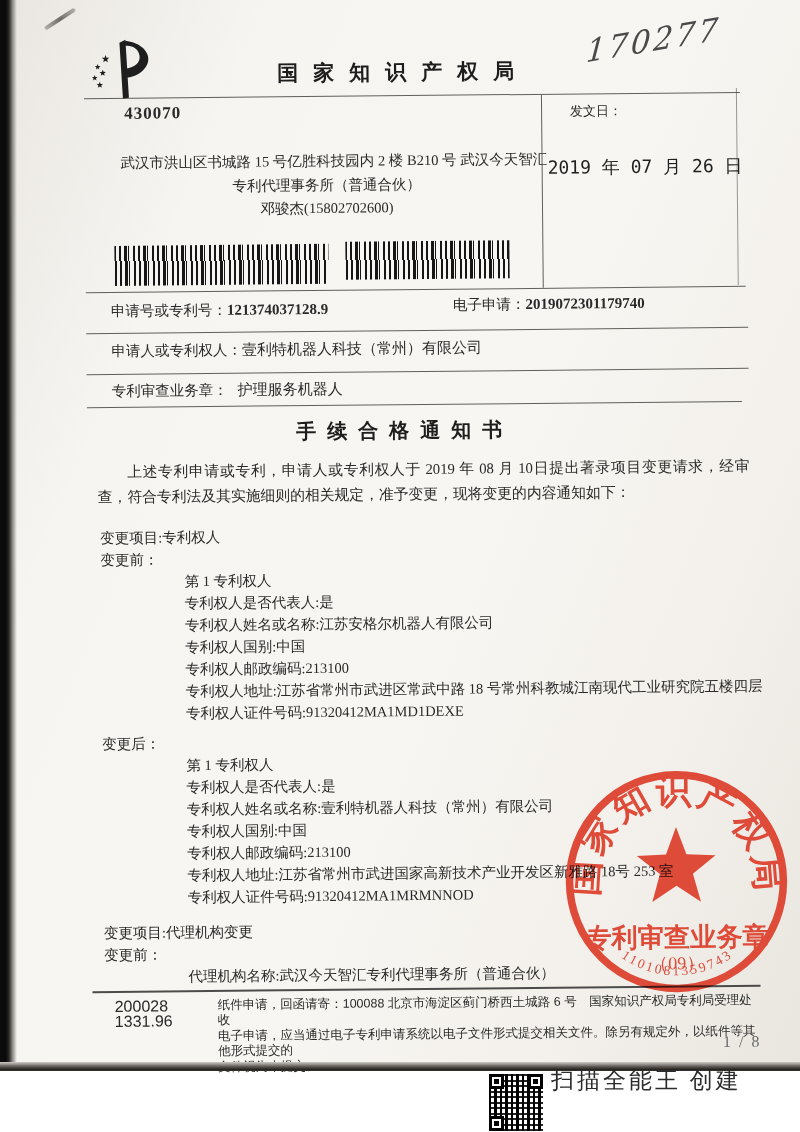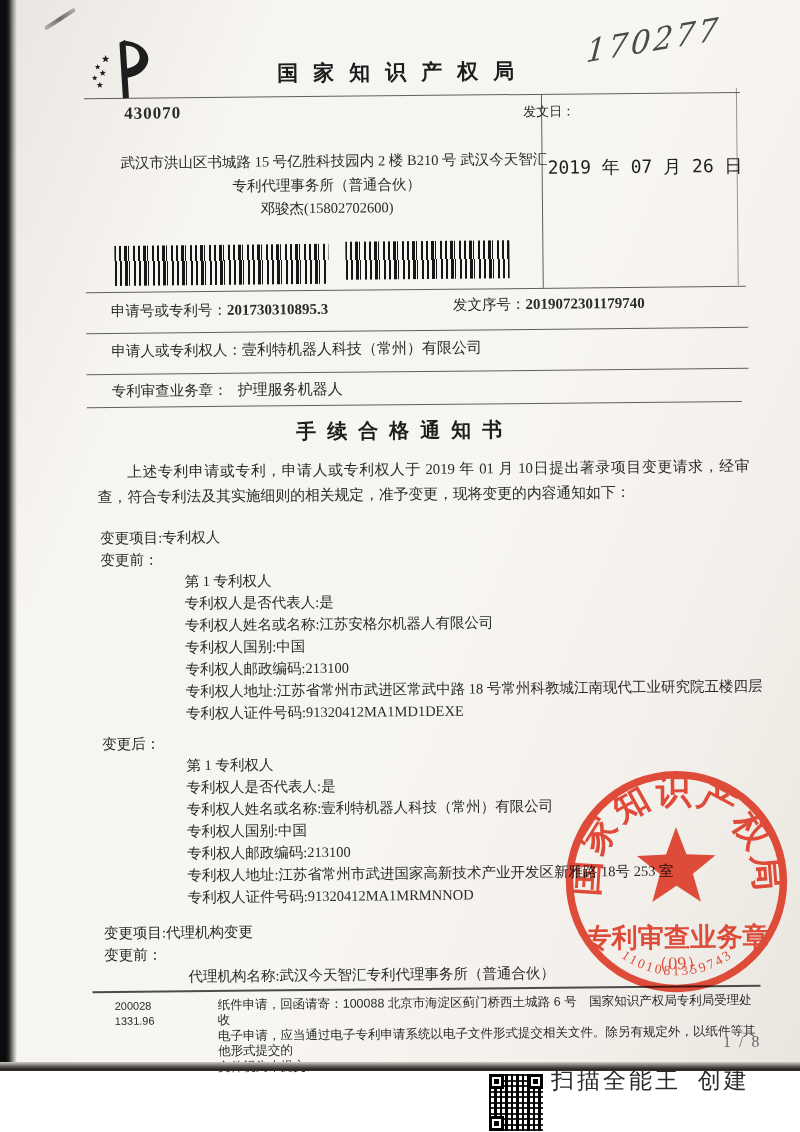--- a/index.html
+++ b/index.html
@@ -18,48 +18,48 @@
   .hline{position:absolute;height:1px;background:#3a3a3a;opacity:.8;}
   .vline{position:absolute;width:1px;background:#3a3a3a;opacity:.8;}
   .office-title{left:100px;right:100px;top:58px;text-align:center;font-size:21px;font-weight:bold;
          letter-spacing:15px;text-indent:15px;color:#1d1d1d;}
   .handwritten{left:590px;top:24px;font-size:31px;color:#4a4a4a;font-style:italic;
          transform:rotate(-9deg) skewX(-14deg);letter-spacing:3px;font-family:"DejaVu Serif",serif;}
   .postcode{left:128px;top:101px;font-size:17px;font-weight:bold;letter-spacing:1px;}
   .addr1{left:124px;top:151px;font-size:14.5px;}
   .addr2{left:124px;top:175px;width:412px;text-align:center;font-size:14.5px;}
   .contact{left:124px;top:198px;width:412px;text-align:center;font-size:14.5px;}
-  .issue-label{left:527px;top:104px;font-size:13px;}
+  .issue-label{left:574px;top:104px;font-size:13px;}
   .issue-date{left:551px;top:157px;font-size:18px;font-family:"DejaVu Sans Mono",monospace;color:#1f1f1f;}
   .barcode{position:absolute;background-color:transparent;
      background-image:repeating-linear-gradient(90deg,#161616 0 2px,transparent 2px 5px,#161616 5px 7px,transparent 7px 10px,#161616 10px 13px,transparent 13px 14px,#161616 14px 15px,transparent 15px 19px);}
   .lbl{font-size:14.5px;}
   .val{font-size:15px;font-weight:bold;font-family:"Liberation Serif",serif;}
   .val2{font-size:15px;}
   .notice-title{left:100px;right:100px;top:417px;text-align:center;font-size:20px;font-weight:bold;
         letter-spacing:11px;text-indent:11px;color:#1d1d1d;}
   .notice-p{left:98px;top:457px;width:652px;font-size:14.8px;line-height:25px;text-align:justify;text-indent:2em;}
   .u{text-underline-offset:3px;}
   .sections{left:100px;top:524px;width:662px;font-size:14.5px;line-height:22px;}
   .sections .ln{white-space:nowrap;}
   .indent{padding-left:84px;}
   .gap-a{margin-top:8px;}
   .gap-b{margin-top:13px;}
   .stamp{left:552px;top:763px;width:242px;height:242px;mix-blend-mode:multiply;opacity:.93;z-index:5;}
   .rule-footer{left:88px;top:988px;width:668px;height:2px;background:#2e2e2e;opacity:.85;}
-  .f-codes{left:110px;top:996px;font-family:"Liberation Sans",sans-serif;font-size:11px;line-height:15px;font-weight:500;}
+  .f-codes{left:110px;top:996px;font-family:"Liberation Sans",sans-serif;font-size:16px;line-height:15px;font-weight:500;}
   .f-text{left:213px;top:996px;width:545px;font-family:"Liberation Sans",sans-serif;font-size:12.5px;line-height:15.4px;font-weight:500;}
   .page-num{left:718px;top:1036px;font-size:16px;color:#6a6a6a;letter-spacing:2px;}
   .qr{position:absolute;left:489px;top:1074px;width:54px;height:57px;background-color:#fff;
       background-image:repeating-linear-gradient(0deg,rgba(0,0,0,.85) 0 2px,transparent 2px 5px,rgba(0,0,0,.85) 5px 7px,transparent 7px 11px),
                        repeating-linear-gradient(90deg,#000 0 2px,#fff 2px 5px,#000 5px 8px,#fff 8px 11px);}
   .qr .f{position:absolute;width:15px;height:15px;border:3px solid #000;background:#fff;box-sizing:border-box;}
   .qr .f::after{content:"";position:absolute;inset:2px;background:#000;}
   .qr .f.tl{left:0;top:0}.qr .f.tr{right:0;top:0}.qr .f.bl{left:0;bottom:0}
-  .scan-credit{left:551px;top:1065px;font-family:Liberation Mono, monospace;font-size:23px;
+  .scan-credit{left:551px;top:1065px;font-family:Liberation Serif, serif;font-size:23px;
       color:#2b2b2b;letter-spacing:3px;}
 </style>
 </head>
 <body>
 
 <div class="shot">
   <div class="paper">
     <div class="pen-mark"></div>
 
     <div class="tilt">
@@ -90,37 +90,37 @@
       <div class="vline" style="left:545px;top:96px;height:193px;"></div>
       <div class="vline" style="left:740px;top:91px;height:197px;opacity:.5;"></div>
       <div class="abs issue-label">发文日：</div>
       <div class="abs issue-date">2019 年 07 月 26 日</div>
 
       <div class="barcode" style="left:117px;top:243px;width:214px;height:40px;"></div>
       <div class="barcode" style="left:348px;top:241px;width:164px;height:38px;"></div>
 
       <div class="hline" style="left:88px;top:289px;width:660px;"></div>
       <div class="abs" style="left:113px;top:299px;">
-        <span class="lbl">申请号或专利号：</span><span class="val">201730310895.3</span>
+        <span class="lbl">申请号或专利号：</span><span class="val">121374037128.9</span>
       </div>
       <div class="abs" style="left:455px;top:296px;">
-        <span class="lbl">发文序号：</span><span class="val">2019072301179740</span>
+        <span class="lbl">电子申请：</span><span class="val">2019072301179740</span>
       </div>
       <div class="hline" style="left:88px;top:330px;width:662px;"></div>
       <div class="abs" style="left:113px;top:339px;">
         <span class="lbl">申请人或专利权人：</span><span class="val2">壹利特机器人科技（常州）有限公司</span>
       </div>
       <div class="hline" style="left:88px;top:371px;width:662px;"></div>
       <div class="abs" style="left:113px;top:379px;">
         <span class="lbl">专利审查业务章：</span><span class="val2" style="padding-left:10px">护理服务机器人</span>
       </div>
       <div class="hline" style="left:88px;top:404px;width:655px;"></div>
 
       <div class="abs notice-title">手续合格通知书</div>
-      <div class="abs notice-p"><span>上述专利申请或专利，申请人或专利权人于 </span><span class="u">2019</span><span> 年 </span><span class="u">01</span><span> 月 </span><span class="u">10</span><span>日提出著录项目变更请求，经审查，符合专利法及其实施细则的相关规定，准予变更，现将变更的内容通知如下：</span></div>
+      <div class="abs notice-p"><span>上述专利申请或专利，申请人或专利权人于 </span><span class="u">2019</span><span> 年 </span><span class="u">08</span><span> 月 </span><span class="u">10</span><span>日提出著录项目变更请求，经审查，符合专利法及其实施细则的相关规定，准予变更，现将变更的内容通知如下：</span></div>
 
       <div class="abs sections">
         <div class="ln">变更项目:专利权人</div>
         <div class="ln">变更前：</div>
         <div class="indent">
           <div class="ln">第 1 专利权人</div>
           <div class="ln">专利权人是否代表人:是</div>
           <div class="ln">专利权人姓名或名称:江苏安格尔机器人有限公司</div>
           <div class="ln">专利权人国别:中国</div>
           <div class="ln">专利权人邮政编码:213100</div>

